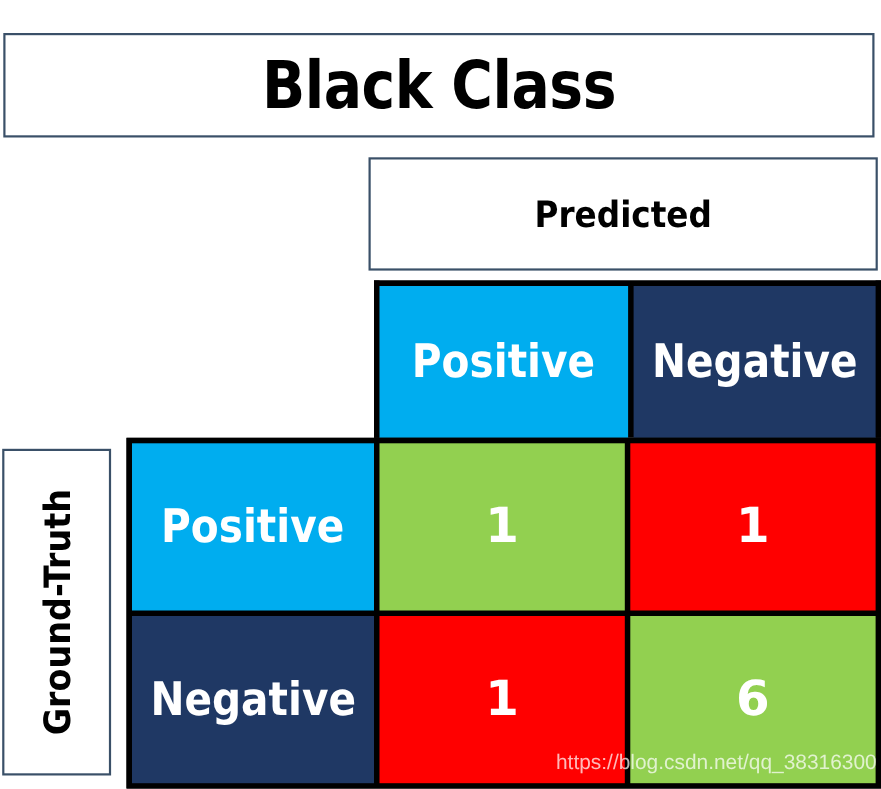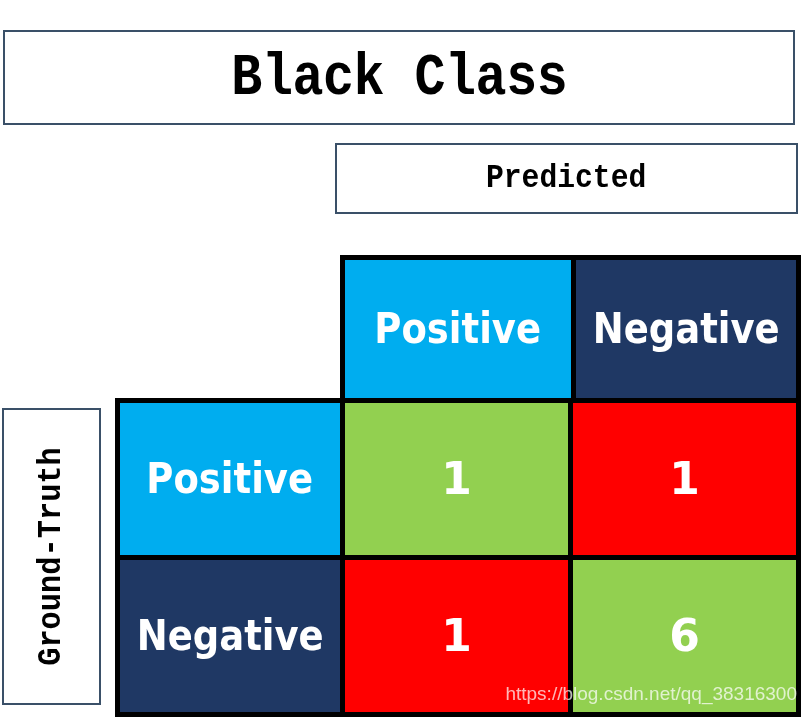--- a/index.html
+++ b/index.html
@@ -18,21 +18,20 @@
 
   
   .outline-box {
     position: absolute;
     background: #ffffff;
     border: 2px solid #3a5068;
     box-sizing: border-box;
     display: flex;
     align-items: center;
     justify-content: center;
-    font-family: Liberation Mono, monospace;
   }
 
   
   #title-box {
     left: 3px;
     top: 30px;
     width: 792px;
     height: 95px;
   }
   #title-text {
@@ -44,21 +43,21 @@
     transform: scaleX(0.86);
     transform-origin: center center;
     white-space: nowrap;
   }
 
   
   #predicted-box {
     left: 335px;
     top: 143px;
     width: 463px;
-    height: 71px;
+    height: 103px;
   }
   #predicted-text {
     font-size: 33px;
     font-weight: bold;
     color: #000000;
     line-height: 1;
     transform: scaleX(0.9);
     transform-origin: center center;
     white-space: nowrap;
   }

